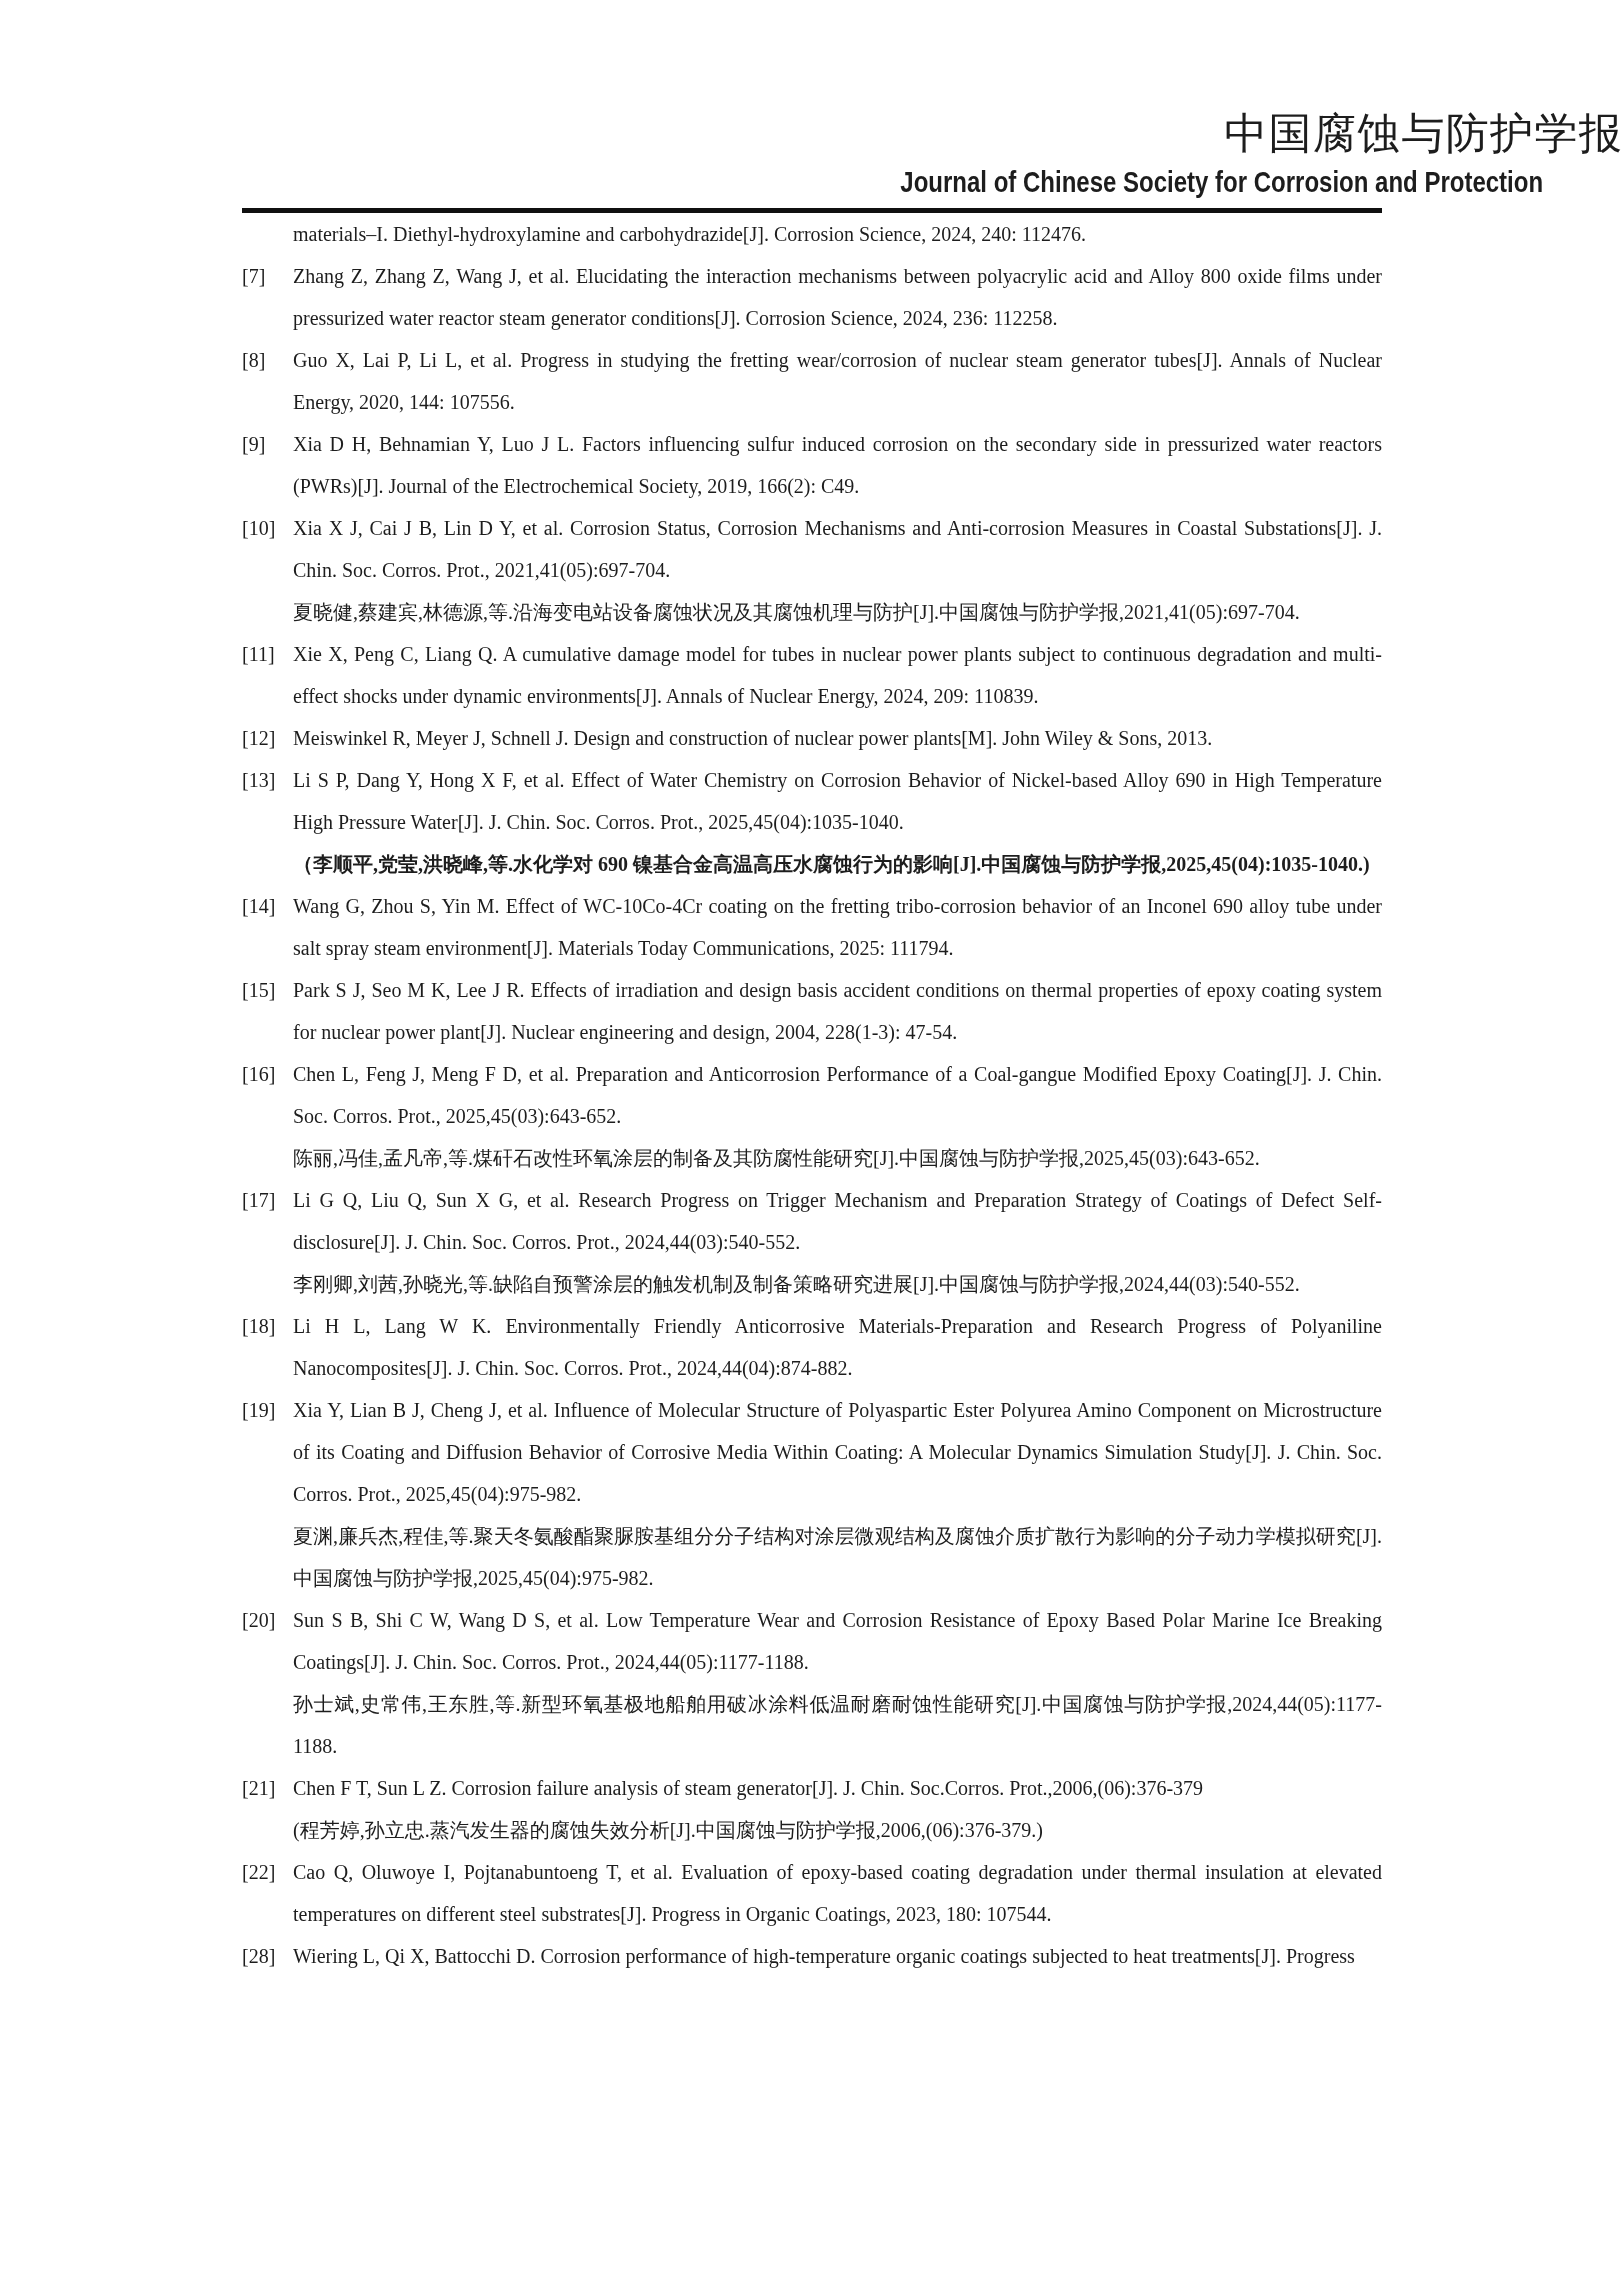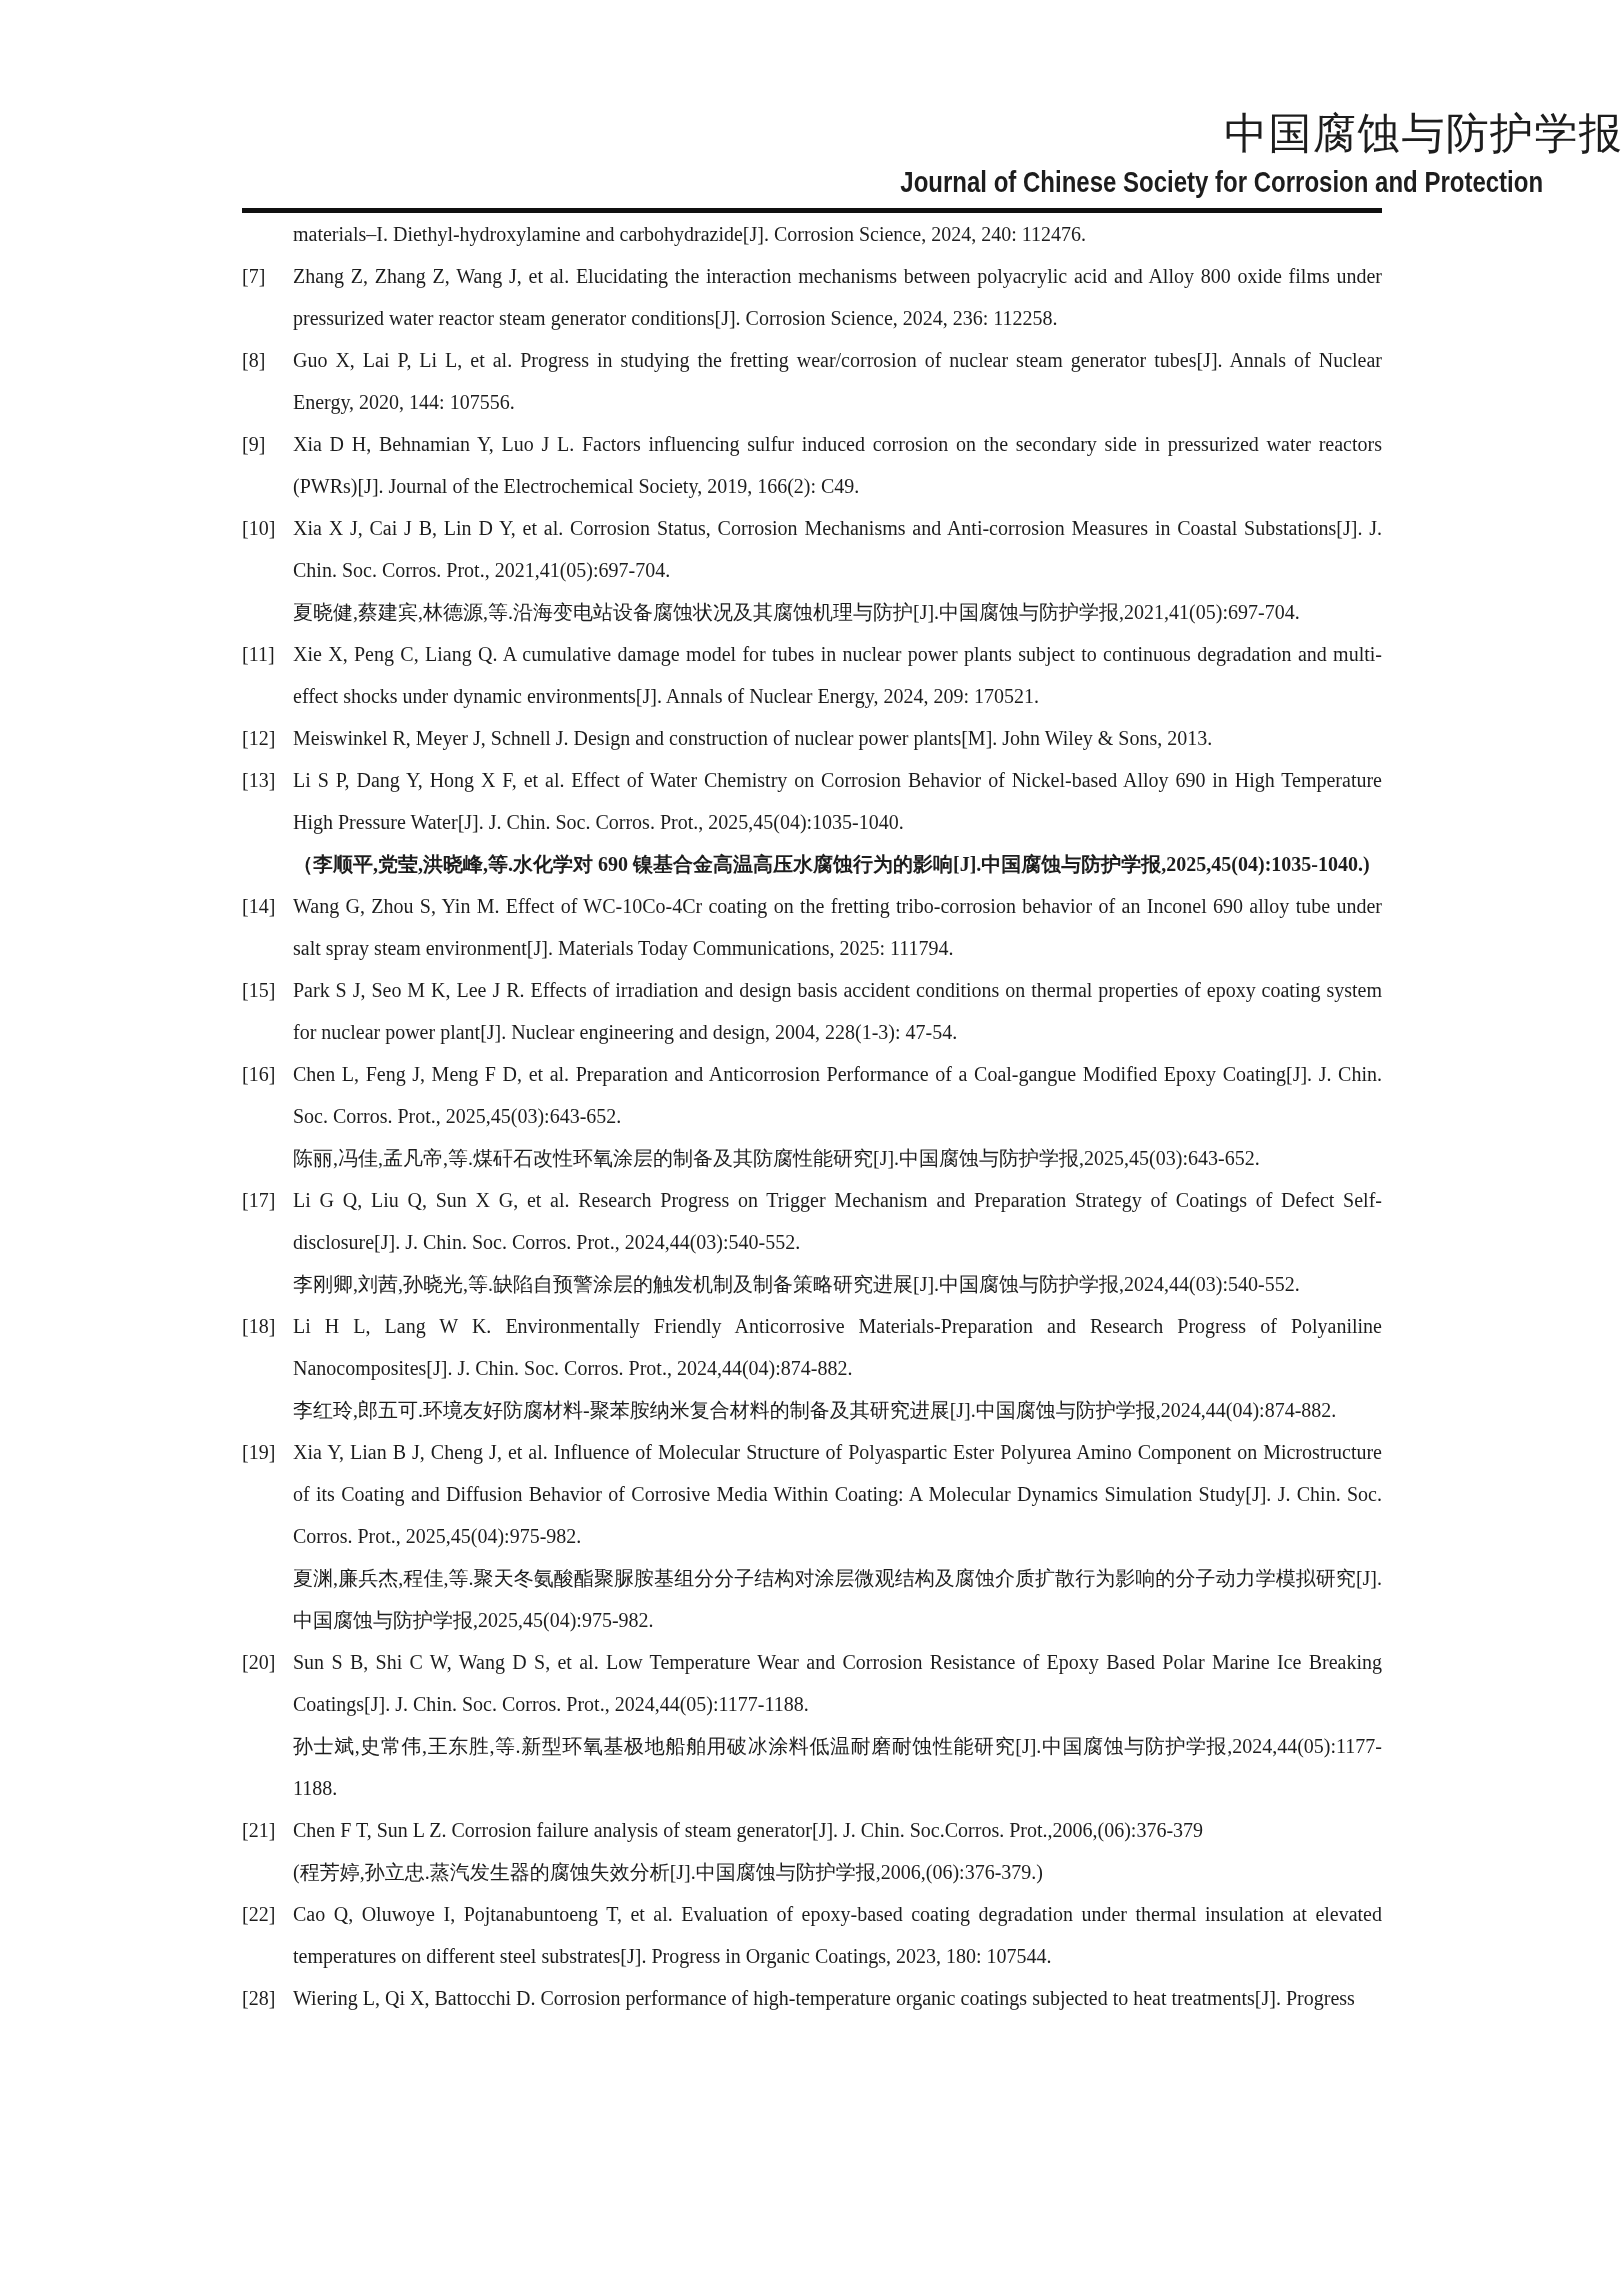--- a/index.html
+++ b/index.html
@@ -95,21 +95,21 @@
   </li>
 
   <li class="ref-item">
     <span class="ref-num">[10]</span>
     <p class="ref-text-en">Xia X J, Cai J B, Lin D Y, et al. Corrosion Status, Corrosion Mechanisms and Anti-corrosion Measures in Coastal Substations[J]. J. Chin. Soc. Corros. Prot., 2021,41(05):697-704.</p>
     <p class="ref-text-cn">夏晓健,蔡建宾,林德源,等.沿海变电站设备腐蚀状况及其腐蚀机理与防护[J].中国腐蚀与防护学报,2021,41(05):697-704.</p>
   </li>
 
   <li class="ref-item">
     <span class="ref-num">[11]</span>
-    <p class="ref-text-en">Xie X, Peng C, Liang Q. A cumulative damage model for tubes in nuclear power plants subject to continuous degradation and multi-effect shocks under dynamic environments[J]. Annals of Nuclear Energy, 2024, 209: 170521.</p>
+    <p class="ref-text-en">Xie X, Peng C, Liang Q. A cumulative damage model for tubes in nuclear power plants subject to continuous degradation and multi-effect shocks under dynamic environments[J]. Annals of Nuclear Energy, 2024, 209: 110839.</p>
 
   </li>
 
   <li class="ref-item">
     <span class="ref-num">[12]</span>
     <p class="ref-text-en">Meiswinkel R, Meyer J, Schnell J. Design and construction of nuclear power plants[M]. John Wiley &amp; Sons, 2013.</p>
 
   </li>
 
   <li class="ref-item">
@@ -138,21 +138,20 @@
 
   <li class="ref-item">
     <span class="ref-num">[17]</span>
     <p class="ref-text-en">Li G Q, Liu Q, Sun X G, et al. Research Progress on Trigger Mechanism and Preparation Strategy of Coatings of Defect Self-disclosure[J]. J. Chin. Soc. Corros. Prot., 2024,44(03):540-552.</p>
     <p class="ref-text-cn">李刚卿,刘茜,孙晓光,等.缺陷自预警涂层的触发机制及制备策略研究进展[J].中国腐蚀与防护学报,2024,44(03):540-552.</p>
   </li>
 
   <li class="ref-item">
     <span class="ref-num">[18]</span>
     <p class="ref-text-en">Li H L, Lang W K. Environmentally Friendly Anticorrosive Materials-Preparation and Research Progress of Polyaniline Nanocomposites[J]. J. Chin. Soc. Corros. Prot., 2024,44(04):874-882.</p>
-    <p class="ref-text-cn">李红玲,郎五可.环境友好防腐材料-聚苯胺纳米复合材料的制备及其研究进展[J].中国腐蚀与防护学报,2024,44(04):874-882.</p>
   </li>
 
   <li class="ref-item">
     <span class="ref-num">[19]</span>
     <p class="ref-text-en">Xia Y, Lian B J, Cheng J, et al. Influence of Molecular Structure of Polyaspartic Ester Polyurea Amino Component on Microstructure of its Coating and Diffusion Behavior of Corrosive Media Within Coating: A Molecular Dynamics Simulation Study[J]. J. Chin. Soc. Corros. Prot., 2025,45(04):975-982.</p>
     <p class="ref-text-cn">夏渊,廉兵杰,程佳,等.聚天冬氨酸酯聚脲胺基组分分子结构对涂层微观结构及腐蚀介质扩散行为影响的分子动力学模拟研究[J].中国腐蚀与防护学报,2025,45(04):975-982.</p>
   </li>
 
   <li class="ref-item">
     <span class="ref-num">[20]</span>

